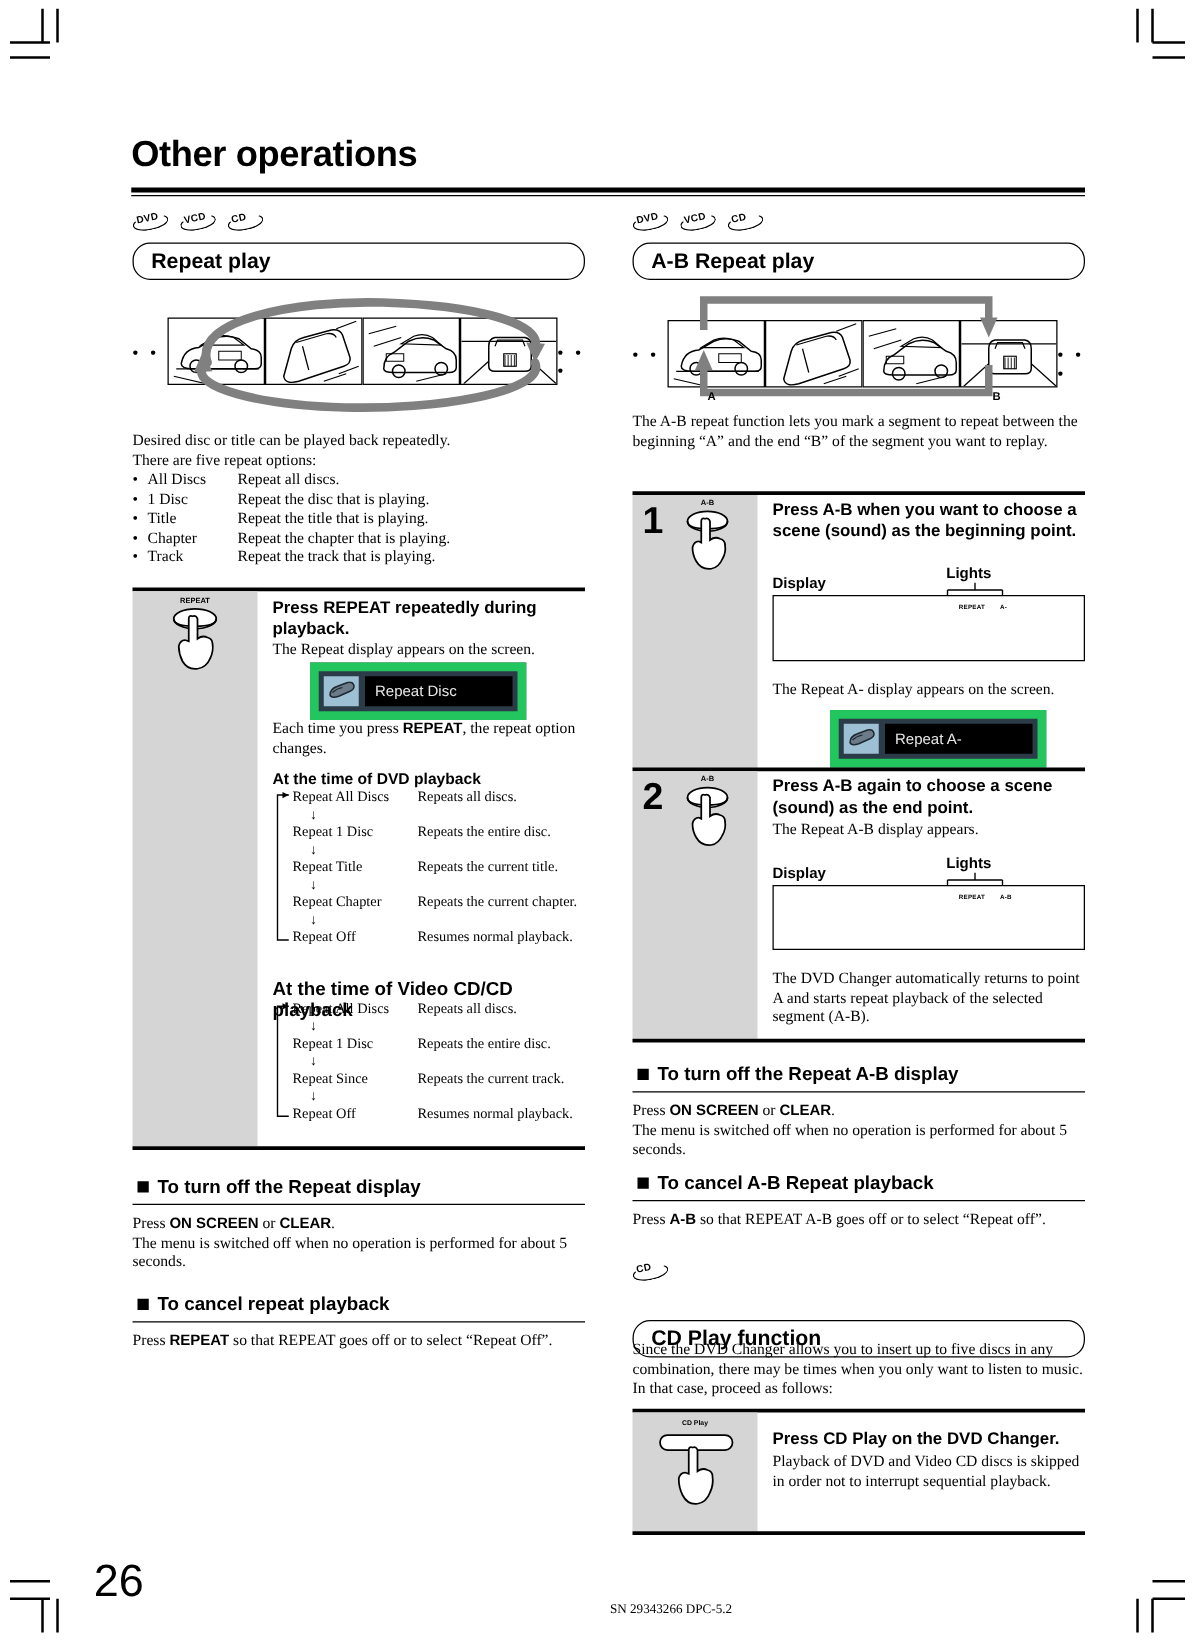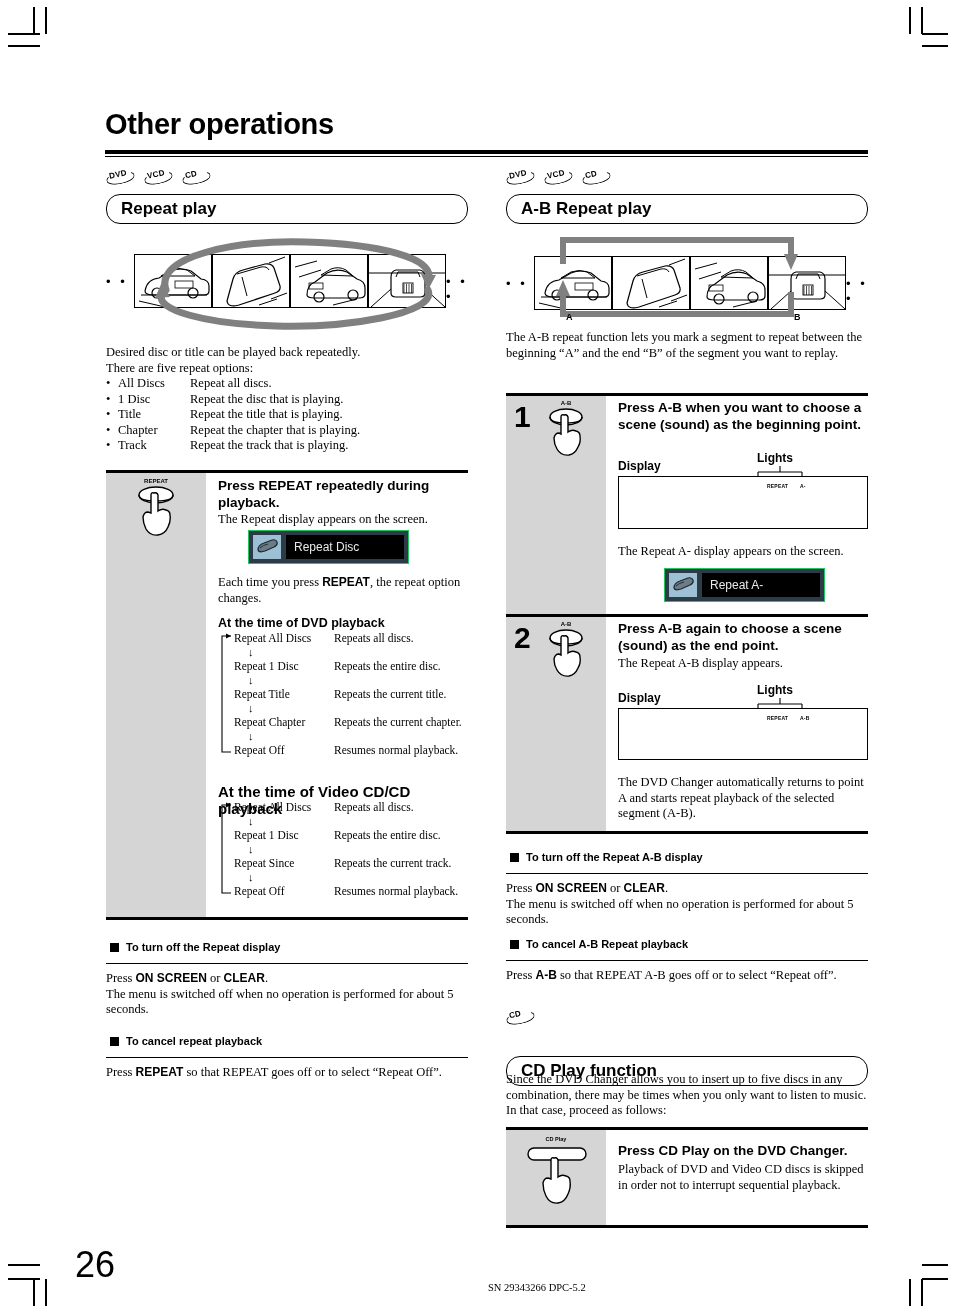--- a/index.html
+++ b/index.html
@@ -69,21 +69,21 @@
     position:absolute; font-family:"Liberation Sans", sans-serif;
     font-weight:bold; font-size:30px;
   }
   .h-bold {
     position:absolute; font-family:"Liberation Sans", sans-serif;
     font-weight:bold; font-size:13.5px; line-height:16.5px;
   }
 
   
   .osd {
-    position:absolute; background:#2b3b47; border:1px solid #22c55e;
+    position:absolute; background:#2b3b47; border:7px solid #22c55e;
     padding:4px; display:flex; align-items:center; gap:5px;
   }
   .osd .ic {
     width:28px; height:24px; background:#9dc0d4; display:flex;
     align-items:center; justify-content:center;
   }
   .osd .txtbox {
     background:#000; height:24px; display:flex; align-items:center;
     padding:0 8px; color:#e9e9e9;
     font-family:"Liberation Sans", sans-serif; font-size:12px;
@@ -100,21 +100,21 @@
     font-weight:bold; font-size:12px;
   }
   .tinylbl {
     position:absolute; font-family:"Liberation Sans", sans-serif;
     font-weight:bold; font-size:5px; letter-spacing:0.2px;
   }
 
   
   .subhead {
     position:absolute; font-family:"Liberation Sans", sans-serif;
-    font-weight:bold; font-size:11px; display:flex; align-items:center;
+    font-weight:bold; font-size:15px; display:flex; align-items:center;
   }
   .sq { width:9px; height:9px; background:#000; margin-right:7px; }
   .uline { position:absolute; height:1.4px; background:#000; }
 
   
   .flow { position:absolute; font-size:11.5px; line-height:14px; }
   .flow .row { display:flex; }
   .flow .nm { width:100px; }
   .flow .ar { height:14px; padding-left:14px; font-size:11px; }
 

